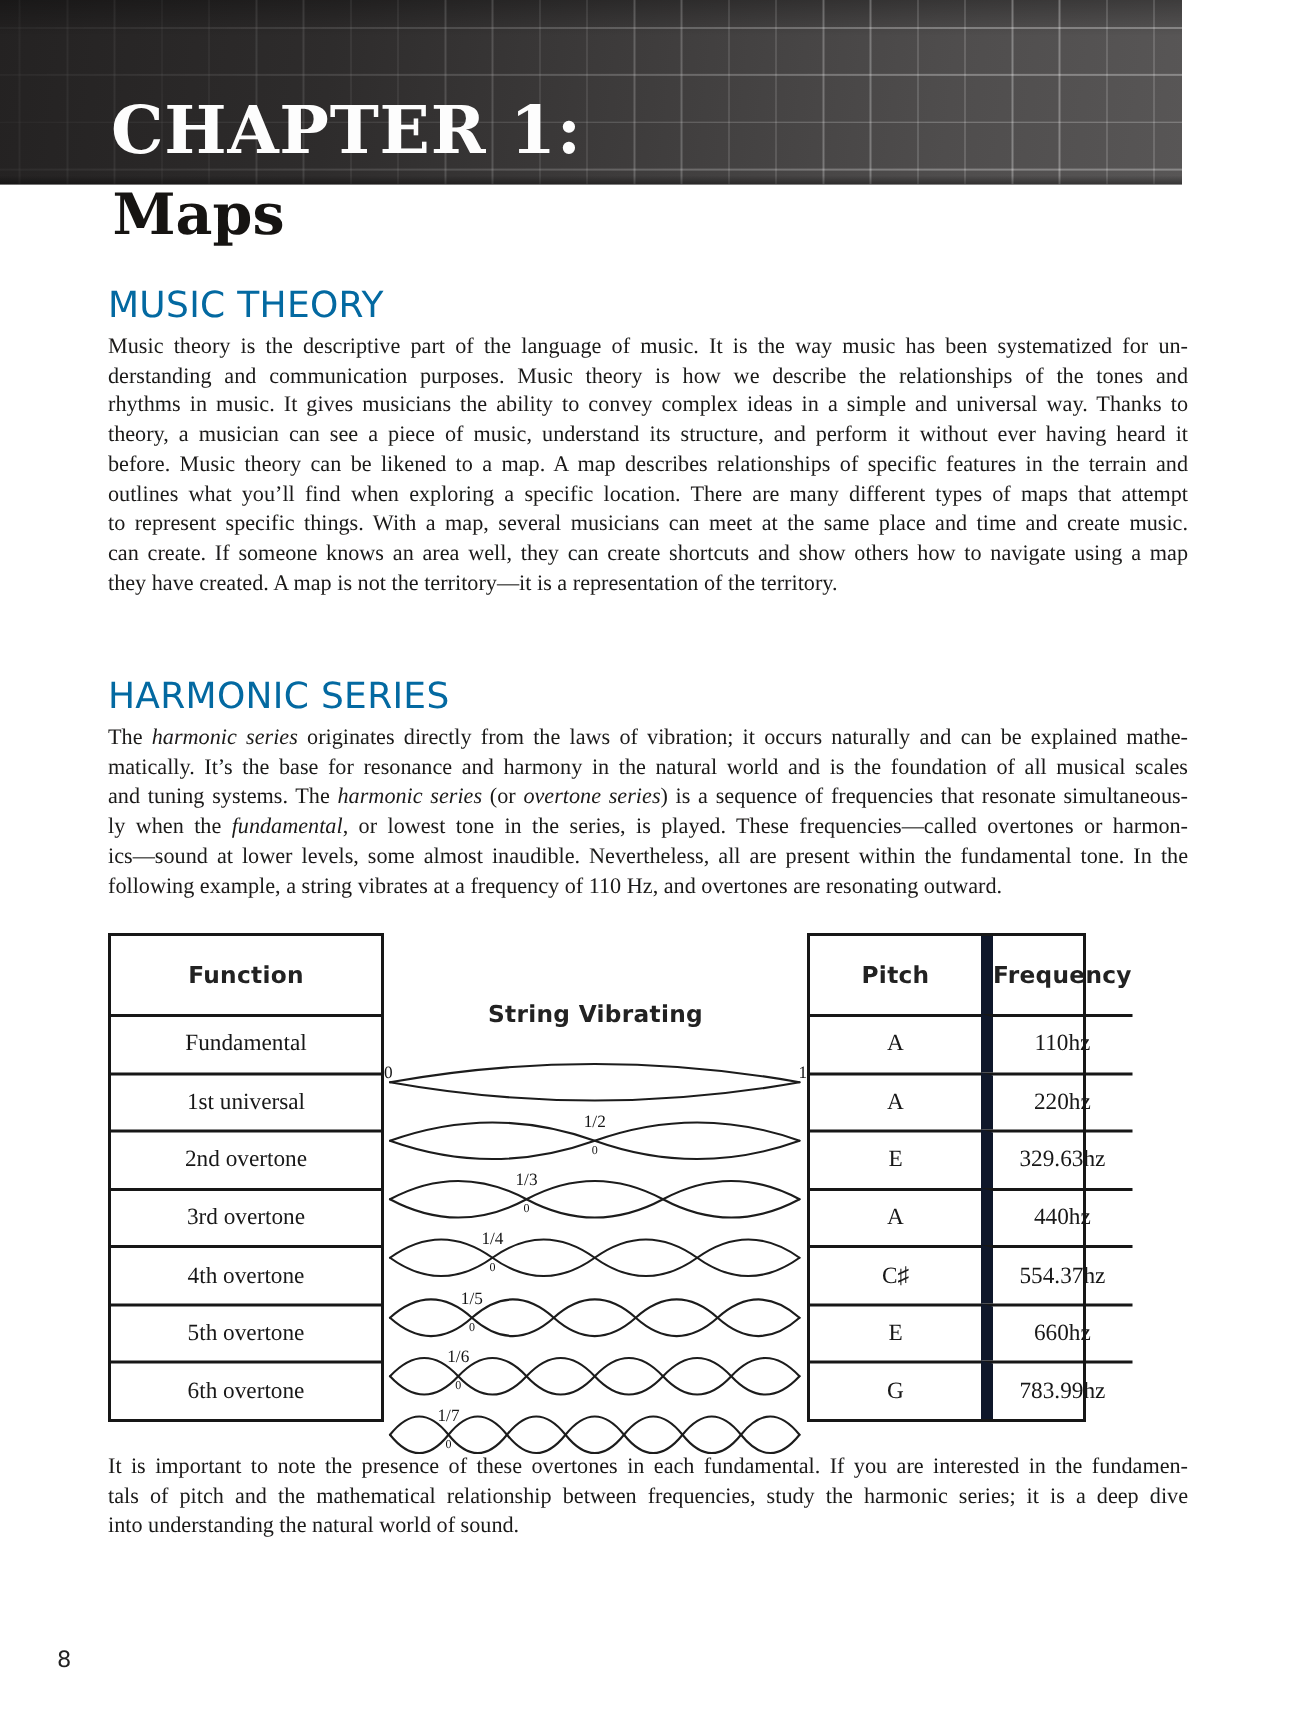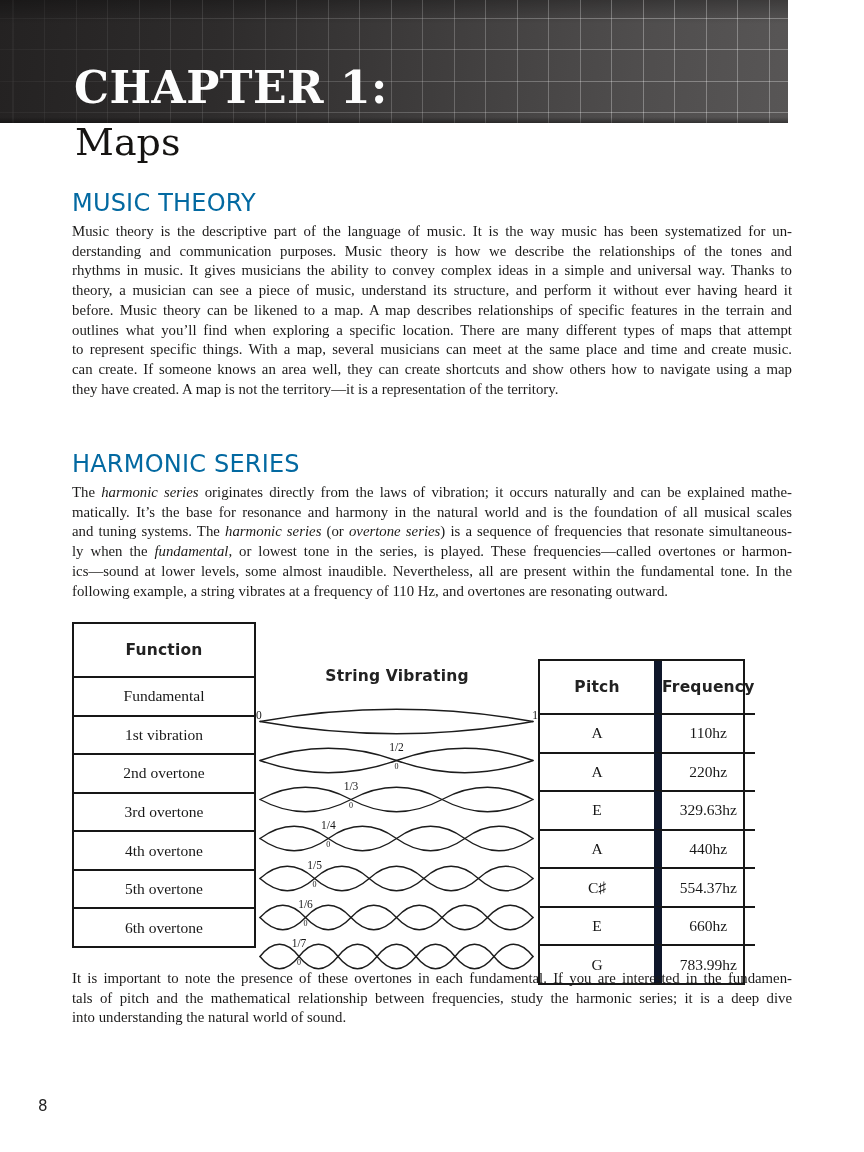--- a/index.html
+++ b/index.html
@@ -17,37 +17,37 @@
       repeating-linear-gradient(to bottom, rgba(255,255,255,0.30) 0 1px, transparent 1px 31.5px);
     background-position:13px 18px;
     -webkit-mask-image:linear-gradient(100deg, rgba(0,0,0,0.10) 0%, rgba(0,0,0,0.45) 35%, rgba(0,0,0,1) 80%);
             mask-image:linear-gradient(100deg, rgba(0,0,0,0.10) 0%, rgba(0,0,0,0.45) 35%, rgba(0,0,0,1) 80%);}
   .band::after{content:"";position:absolute;left:0;bottom:0;width:100%;height:6px;
     background:linear-gradient(rgba(0,0,0,0), rgba(0,0,0,0.40));}
   .chapter{position:absolute;left:74px;top:66px;margin:0;
     font-family:"DejaVu Serif",serif;font-weight:800;font-size:44px;line-height:1;
     letter-spacing:0.5px;color:#fdfdfd;}
   .title{position:absolute;left:75px;top:121px;margin:0;
-    font-family:"DejaVu Serif",serif;font-weight:400;font-size:38px;line-height:1.15;color:#161412;}
+    font-family:"DejaVu Serif",serif;font-weight:700;font-size:38px;line-height:1.15;color:#161412;}
 
   
   .sec-h{position:absolute;left:72px;margin:0;
     font-family:"DejaVu Sans","Liberation Sans",sans-serif;font-weight:400;
     font-size:24px;line-height:1.1;letter-spacing:0.2px;color:#0369a1;}
   .para{position:absolute;left:72px;width:720px;
     font:14.8px/19.7px "Liberation Serif",serif;color:#1b1a19;}
   .para .tline{text-align:justify;text-align-last:justify;}
   .para .tline.last{text-align-last:left;}
 
   
   .tbl-left,.tbl-right{position:absolute;top:622px;height:326px;box-sizing:border-box;
     border:2px solid #171717;display:grid;background:#fff;}
   .tbl-left{left:72px;width:184px;grid-template-rows:52px repeat(7,1fr);}
-  .tbl-right{left:538px;width:207px;grid-template-columns:114px 1fr;
-    grid-template-rows:52px repeat(7,1fr);margin-top:37px;}
+  .tbl-right{left:538px;width:186px;grid-template-columns:114px 1fr;
+    grid-template-rows:52px repeat(7,1fr);}
   .cell{display:flex;align-items:center;justify-content:center;
     font:15.5px "Liberation Serif",serif;color:#181818;border-top:2px solid #171717;}
   .th{display:flex;align-items:center;justify-content:center;border-top:none;
     font-family:"DejaVu Sans","Liberation Sans",sans-serif;font-size:15.5px;font-weight:600;
     letter-spacing:0.2px;color:#222;}
   .col2{border-left:8px solid #0f172a;}
   .tbl-mid{position:absolute;left:256px;top:650px;width:282px;height:326px;}
   .mid-th{height:52px;display:flex;align-items:center;justify-content:center;
     font-family:"DejaVu Sans","Liberation Sans",sans-serif;font-size:15.5px;font-weight:600;
     letter-spacing:0.2px;color:#222;}
@@ -92,21 +92,21 @@
       <div class="tline">matically. It’s the base for resonance and harmony in the natural world and is the foundation of all musical scales</div>
       <div class="tline">and tuning systems. The <i>harmonic series</i> (or <i>overtone series</i>) is a sequence of frequencies that resonate simultaneous-</div>
       <div class="tline">ly when the <i>fundamental</i>, or lowest tone in the series, is played. These frequencies—called overtones or harmon-</div>
       <div class="tline">ics—sound at lower levels, some almost inaudible. Nevertheless, all are present within the fundamental tone. In the</div>
       <div class="tline last">following example, a string vibrates at a frequency of 110 Hz, and overtones are resonating outward.</div>
     </div>
 
   <div class="tbl-left" id="tbl-left">
     <div class="th">Function</div>
   <div class="cell">Fundamental</div>
-      <div class="cell">1st vibration</div>
+      <div class="cell">1st universal</div>
       <div class="cell">2nd overtone</div>
       <div class="cell">3rd overtone</div>
       <div class="cell">4th overtone</div>
       <div class="cell">5th overtone</div>
       <div class="cell">6th overtone</div>
     </div>
 
   <div class="tbl-mid">
     <div class="mid-th">String Vibrating</div>
     <div class="waves" id="waves">

